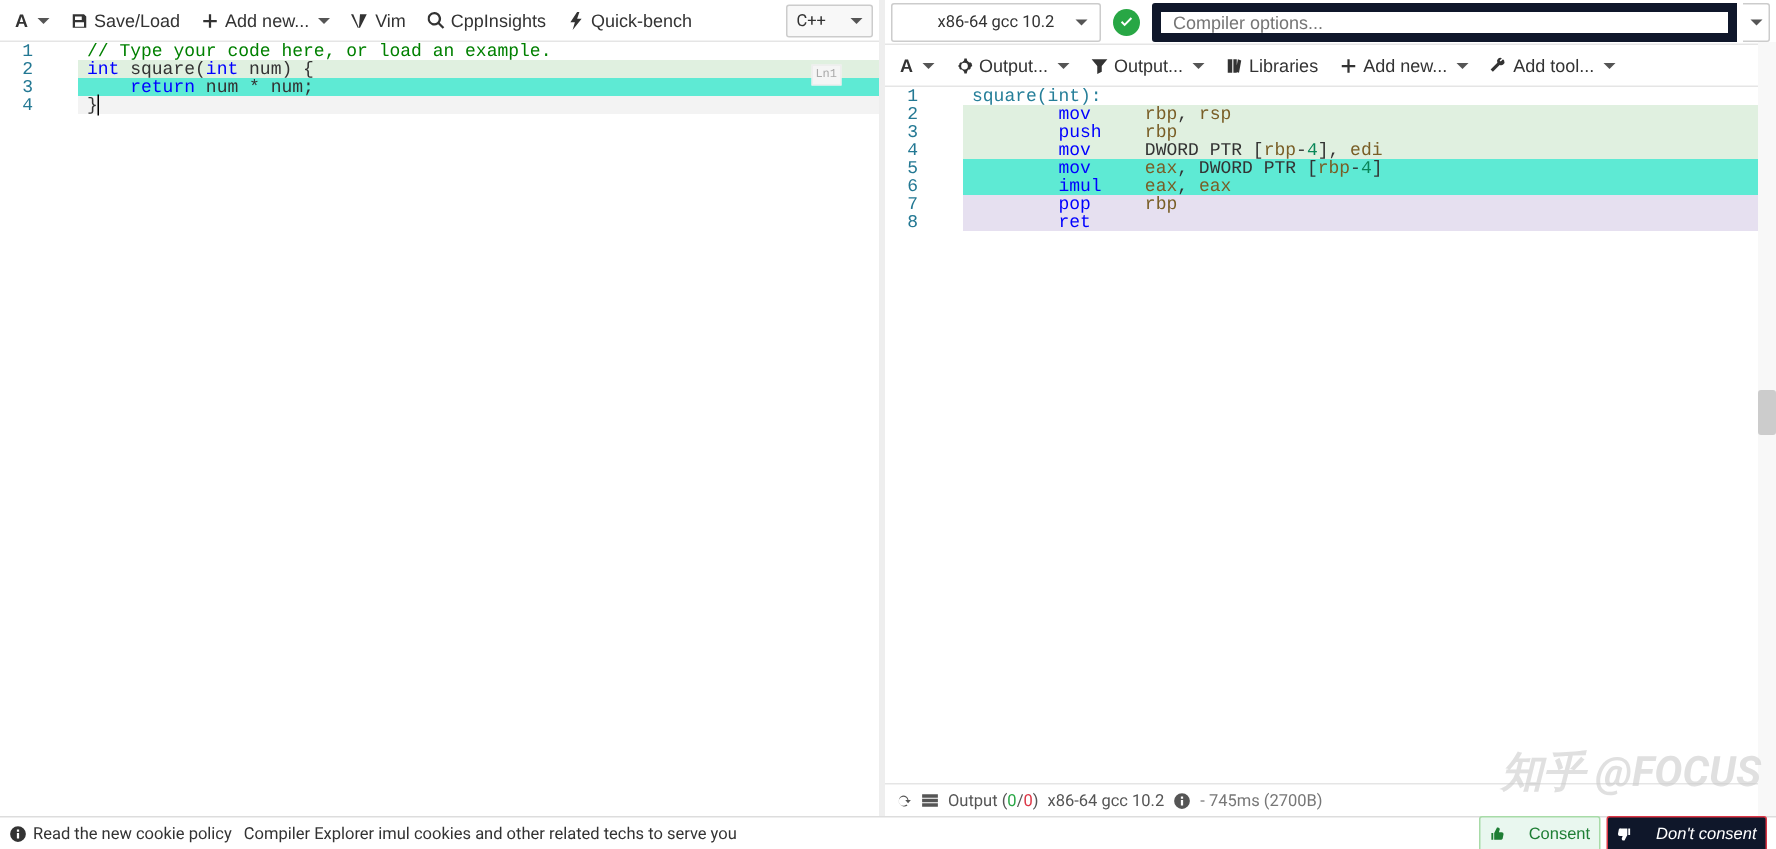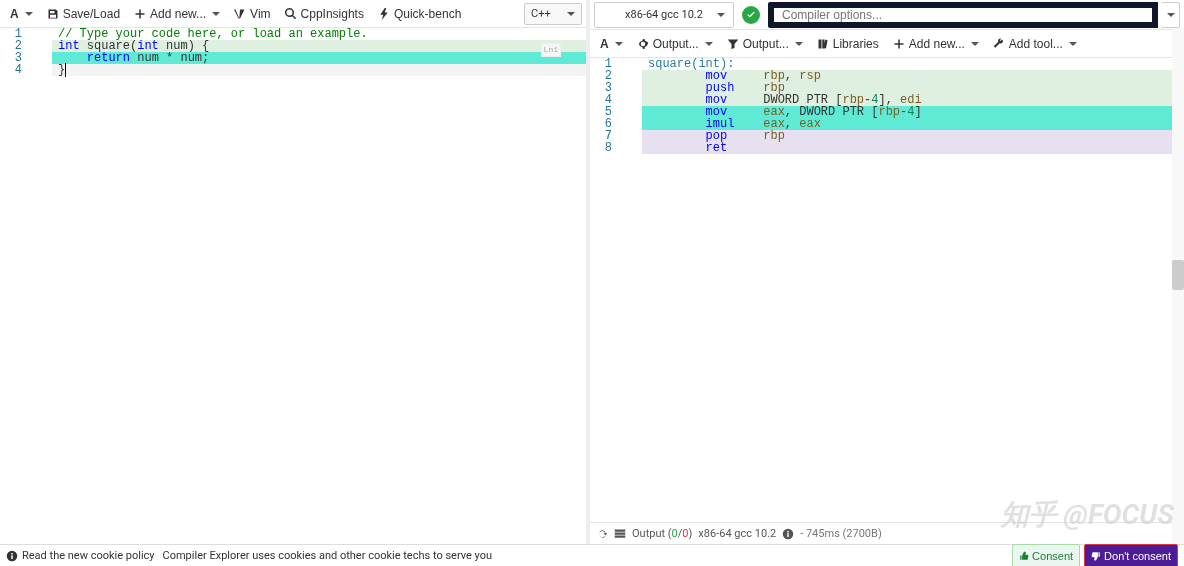--- a/index.html
+++ b/index.html
@@ -37,23 +37,23 @@
   .tok-reg { color:#795e26; }
   .tok-lbl { color:#267f99; }
   .tok-num { color:#098658; }
   .minimap { position:absolute; top:0; right:0; width:12px; height:100%; background:repeating-linear-gradient(#f5f5f5 0,#f5f5f5 12px,#fff 12px,#fff 100%); opacity:0.5; }
   .statusbar-r { height:22px; border-top:1px solid #e5e5e5; display:flex; align-items:center; padding:0 6px; font-size:11px; color:#555; gap:6px;text-align:center; }
   .statusbar-r .it { color:#777; }
   .info-ico { width:12px; height:12px; }
   .cookiebar { height:22px; border-top:1px solid #ddd; display:flex; align-items:center; font-size:11px; padding:0 6px; gap:8px; }
   .cookiebar .left { display:flex; align-items:center; gap:4px; }
   .cookiebar .btns { margin-left:auto; display:flex; gap:4px; }
-  .cbtn { padding:5px 6px; border:1px solid #ccc; border-radius:2px; font-size:11px; display:flex; align-items:center; gap:3px; cursor:pointer; background:#fff;justify-content:center; }
+  .cbtn { padding:5px 6px; border:1px solid #ccc; border-radius:2px; font-size:11px; display:flex; align-items:center; gap:16px; cursor:pointer; background:#fff;justify-content:center; }
   .cbtn.green { background:#e9f7ef; border-color:#a8dba8; color:#1e7e34; }
-  .cbtn.red { background:#4c1d95; border-color:#dc3545; color:#fff; }
+  .cbtn.red { background:#0f172a; border-color:#dc3545; color:#fff;font-style:italic; }
   .vscroll { position:absolute; right:0; top:28px; bottom:0; width:12px; background:#f8f8f8; }
   .vscroll .thumb { position:absolute; left:0; right:0; top:45%; height:30px; background:#ccc; border-radius:2px; }
   .watermark { position:absolute; right:10px; bottom:32px; font-size:28px; color:#ccc; font-style:italic; font-weight:bold; opacity:0.6; pointer-events:none; }
   .minibadge { position:absolute; top:15px; right:25px; font-size:8px; color:#aaa; background:#f5f5f5; padding:0 2px; border:1px solid #eee; }
 </style>
 </head>
 <body>
 
 <div class="app">
   <div class="panes">
@@ -209,21 +209,21 @@
     </div>
   </div>
 
   <div class="cookiebar">
     <div class="left">
       <svg width="12" height="12" viewBox="0 0 16 16">
           <path d="M8 1a7 7 0 100 14A7 7 0 008 1zm1 11H7V7h2v5zm0-6H7V4h2v2z" fill="#333"></path>
         </svg>
       <a href="#" style="color:#333;text-decoration:none">Read the new cookie policy</a>
     </div>
-    <span>Compiler Explorer uses cookies and other cookie techs to serve you</span>
+    <span>Compiler Explorer imul cookies and other related techs to serve you</span>
     <div class="btns">
       <button class="cbtn green">
         <svg width="10" height="10" viewBox="0 0 16 16">
             <path d="M2 7h2v7H2V7zm3 7V7l3-6h1a2 2 0 012 2l-1 3h3a2 2 0 012 2l-1 5a2 2 0 01-2 1H5z" fill="#1e7e34"></path>
           </svg>
         <span>Consent</span>
       </button>
       <button class="cbtn red">
         <svg width="10" height="10" viewBox="0 0 16 16">
             <path d="M14 9h-2V2h2v7zm-3-7v7l-3 6H7a2 2 0 01-2-2l1-3H3a2 2 0 01-2-2l1-5a2 2 0 012-1h7z" fill="#fff"></path>

